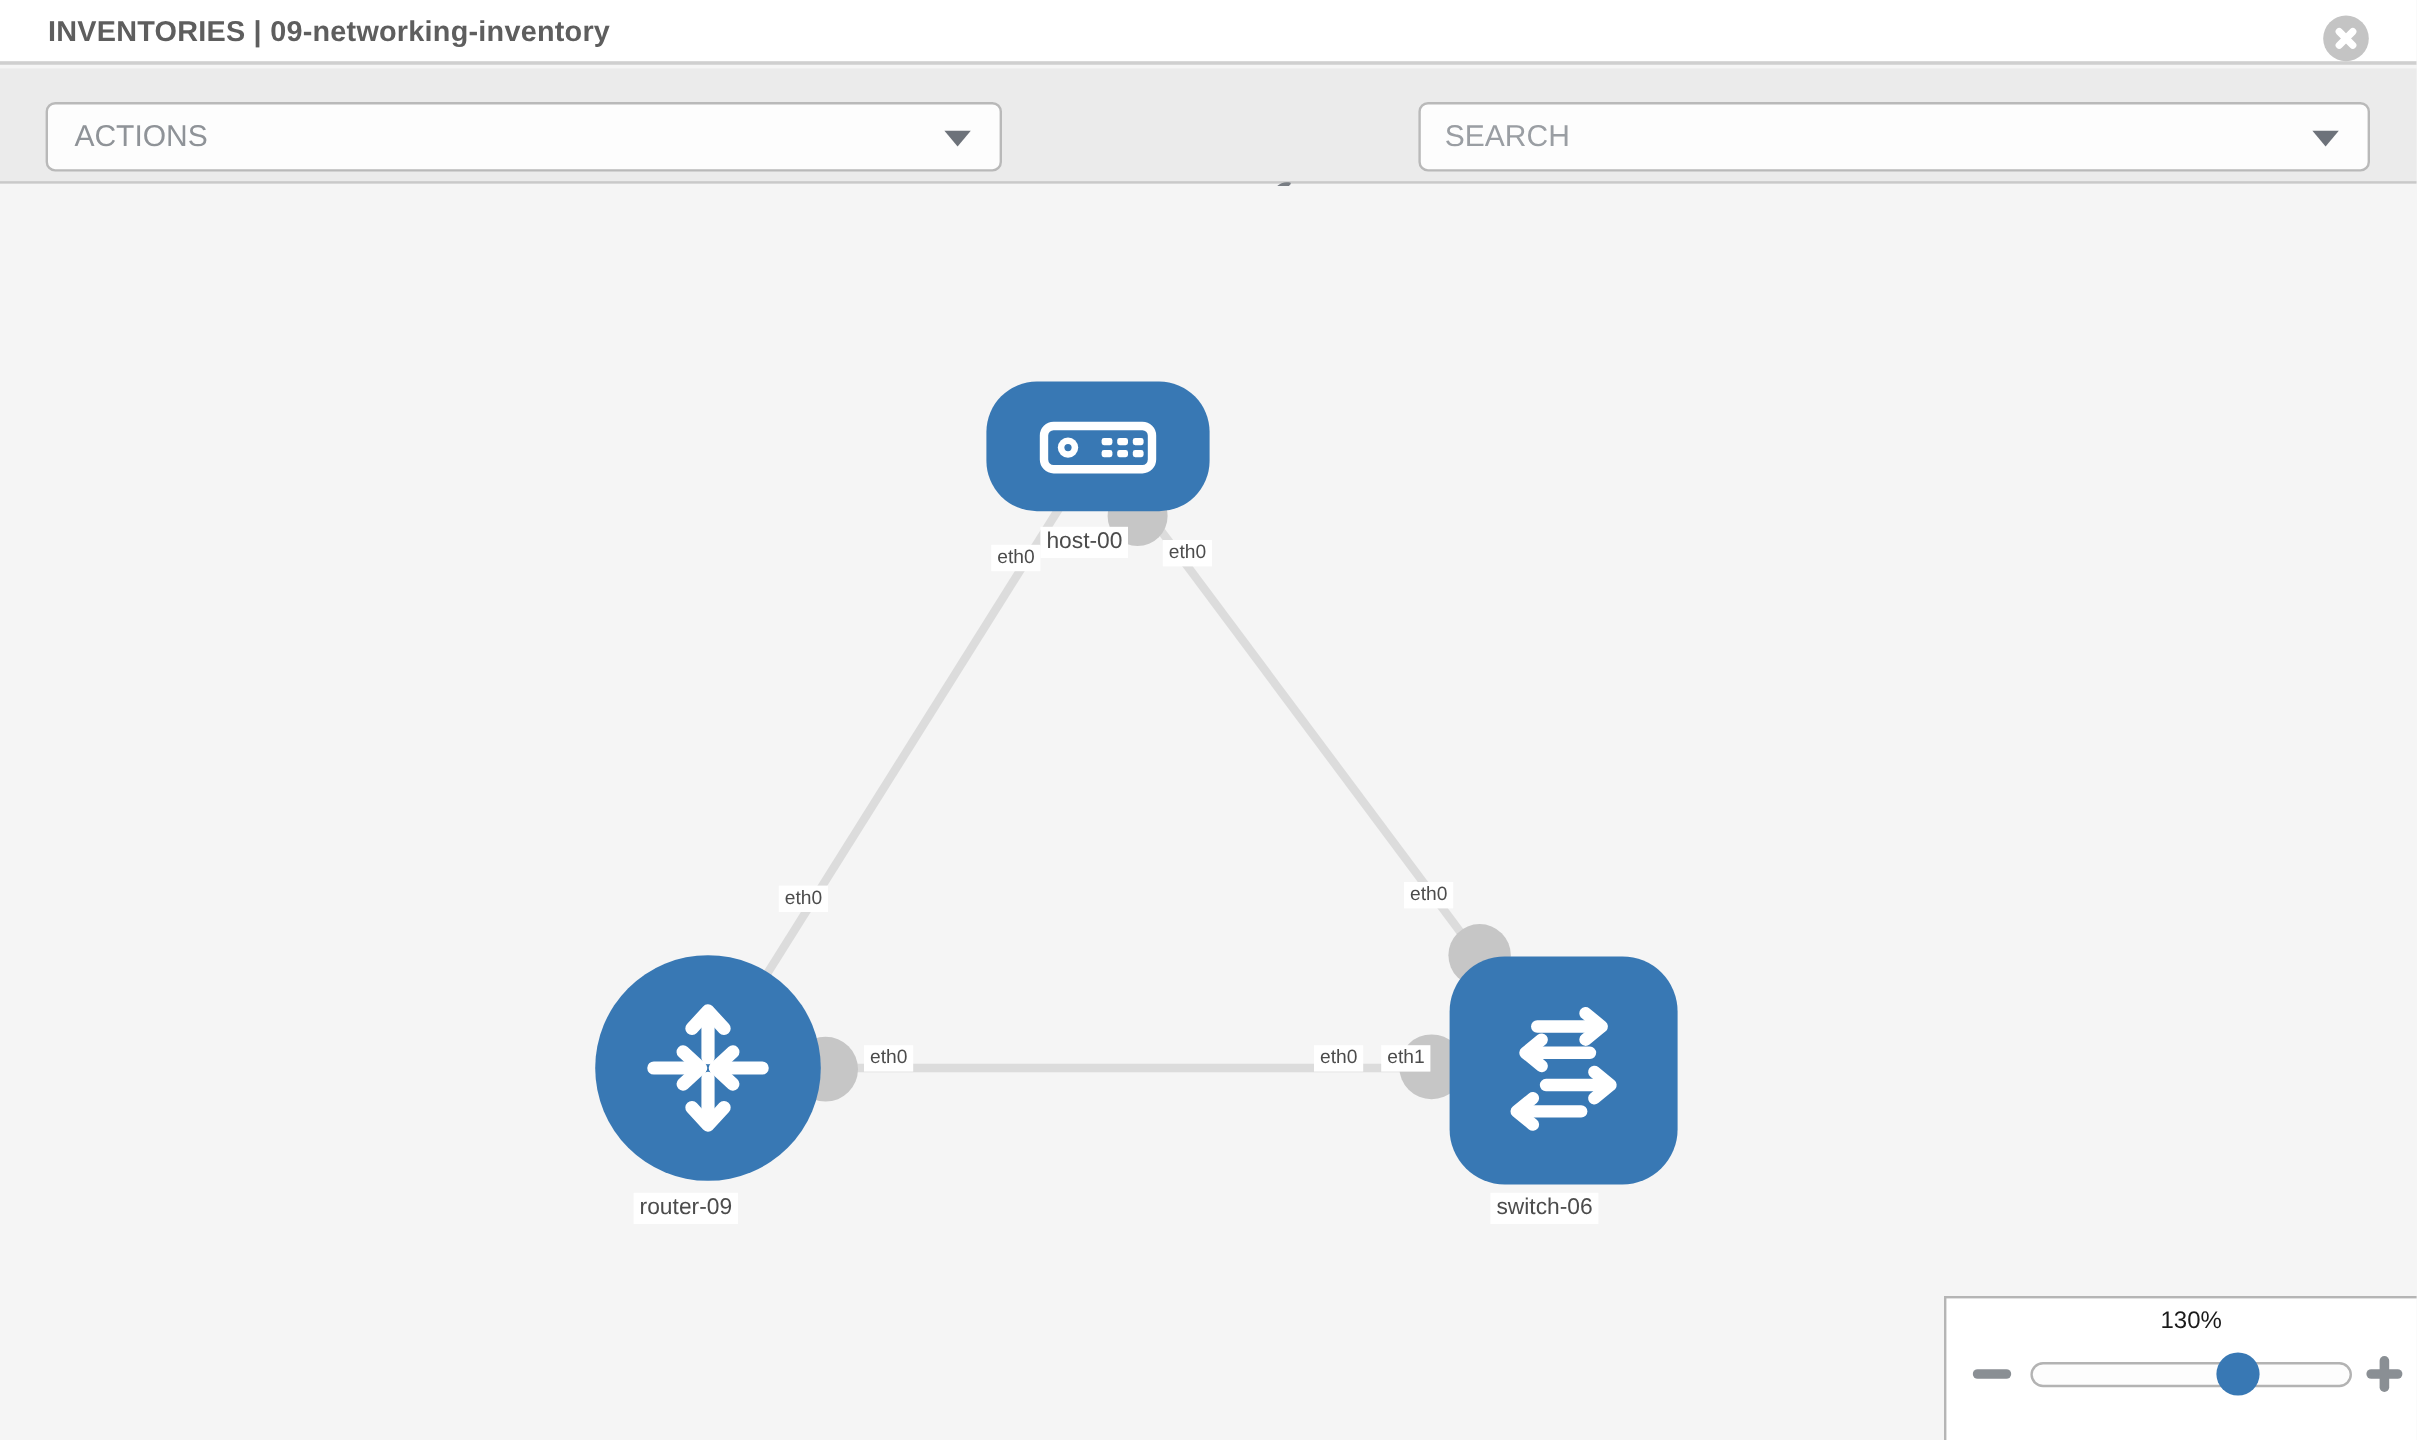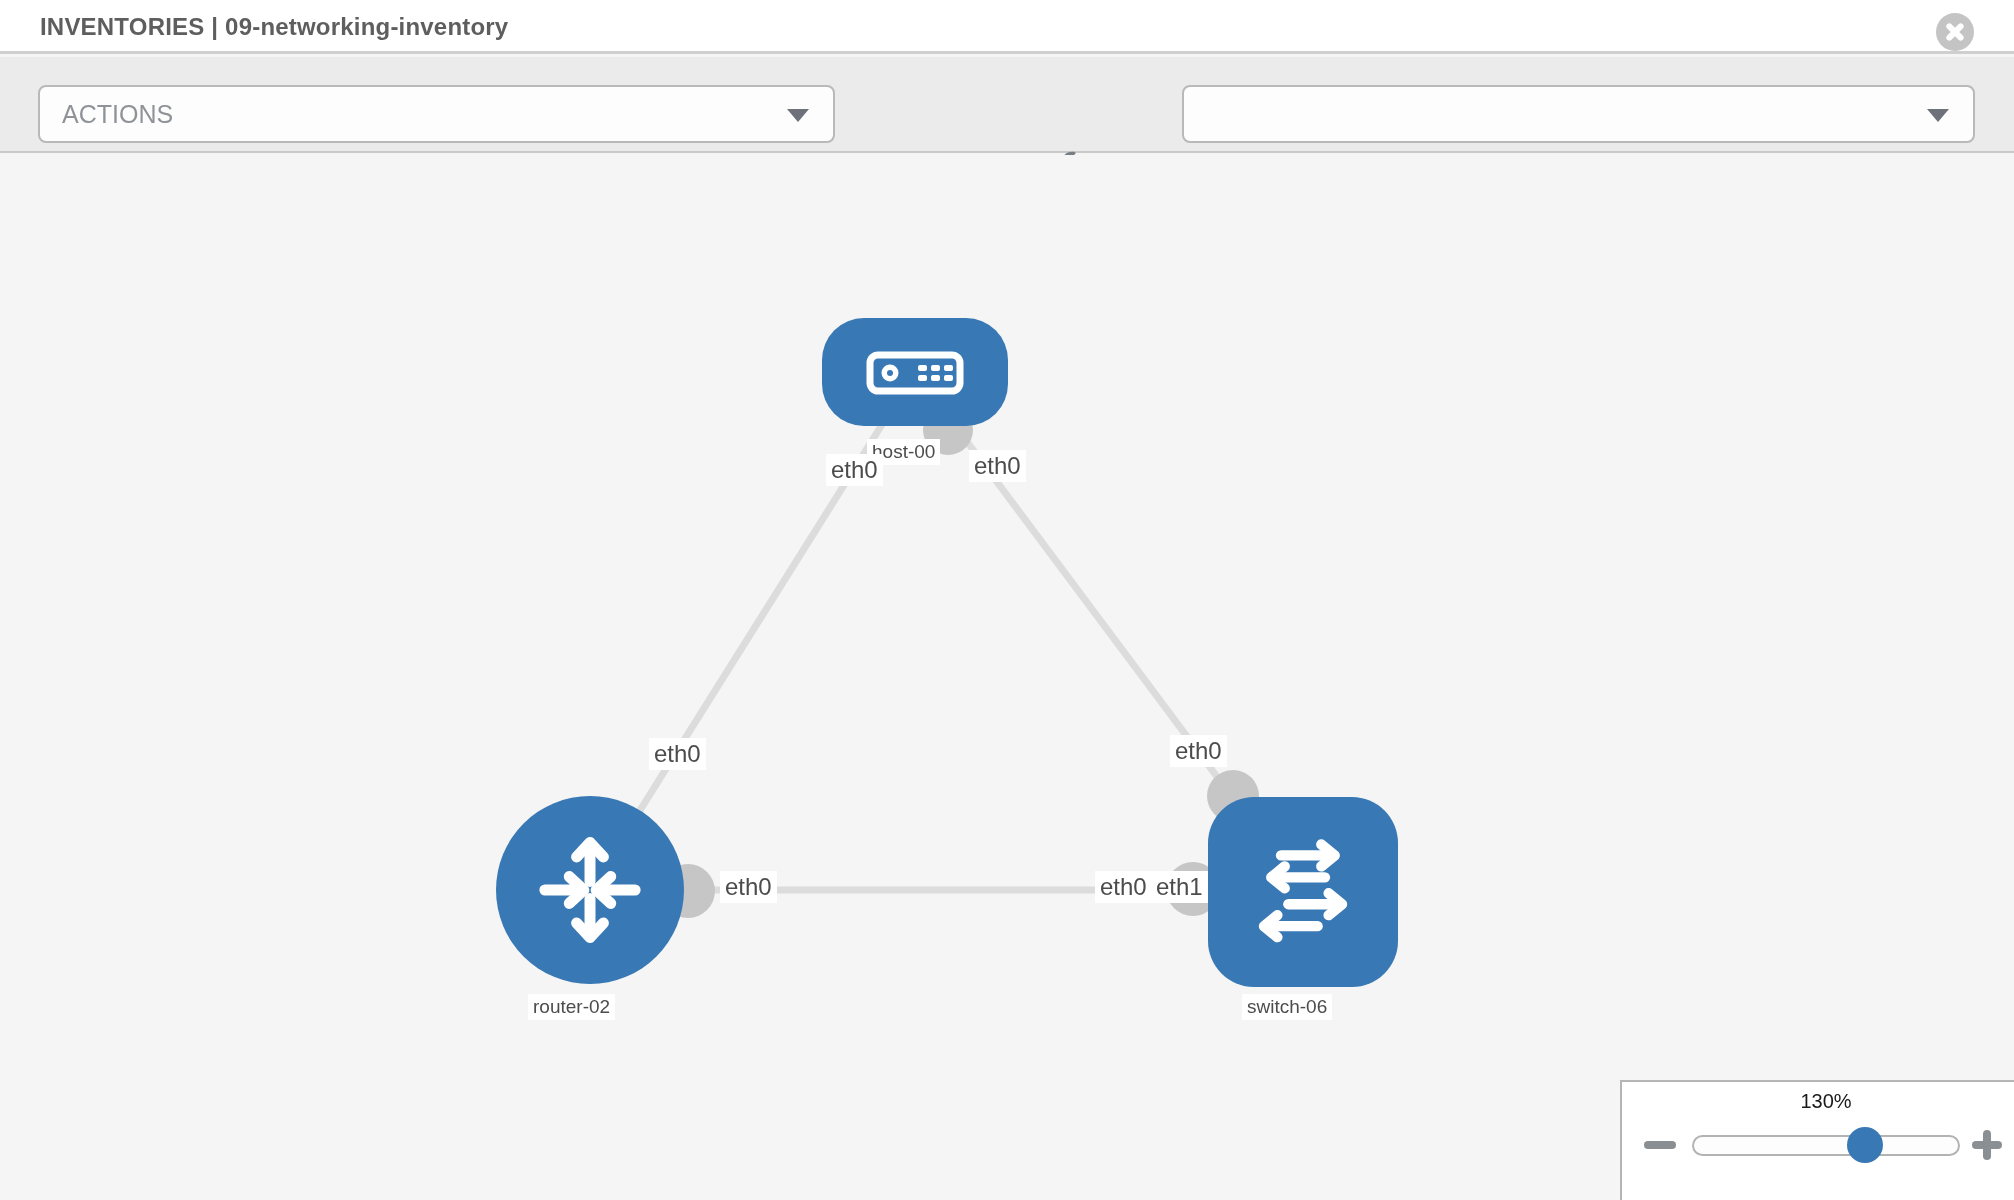--- a/index.html
+++ b/index.html
@@ -33,21 +33,21 @@
   
   .canvas { position:absolute; left:0; top:155px; width:2014px; height:1045px; background:#f5f5f5; }
   .links-svg { position:absolute; left:0; top:0; z-index:1; }
   .iface-dot { position:absolute; border-radius:50%; background:#c6c6c6; z-index:2; }
   .node { position:absolute; z-index:3; background:#3878b4; display:flex; align-items:center; justify-content:center; cursor:pointer; }
   .node-host { left:822px; top:163px; width:186px; height:108px; border-radius:42px; }
   .node-router { left:496px; top:641px; width:188px; height:188px; border-radius:50%; }
   .node-switch { left:1208px; top:642px; width:190px; height:190px; border-radius:46px; }
   .diagram-label { position:absolute; z-index:4; background:#ffffff; color:#4c4c4c; padding:2px 5px; white-space:nowrap; }
   .node-label { font-size:19px; }
-  .iface-label { font-size:24px; }
+  .iface-label { font-size:16px; }
 
   
   .zoom-panel { position:absolute; left:1620px; top:1080px; width:420px; height:140px; background:#ffffff; border:2px solid #b5b5b5; z-index:5; }
   .zoom-level { position:absolute; left:70px; top:8px; width:268px; text-align:center; font-size:20px; color:#1a1a1a; }
   .zoom-minus { position:absolute; left:22px; top:59px; width:32px; height:8px; background:#8a8f94; border-radius:4px; cursor:pointer; }
   .zoom-track { position:absolute; left:70px; top:53px; width:268px; height:21px; background:#fdfdfd; border:2px solid #b3b3b3; border-radius:11px; cursor:pointer; }
   .zoom-handle { position:absolute; left:225px; top:45px; width:36px; height:36px; border-radius:50%; background:#3878b4; cursor:grab; }
   .zoom-plus-h { position:absolute; left:350px; top:59px; width:30px; height:8px; background:#8a8f94; border-radius:4px; }
   .zoom-plus-v { position:absolute; left:361px; top:48px; width:8px; height:30px; background:#8a8f94; border-radius:4px; }
   .zoom-plus-hit { position:absolute; left:345px; top:43px; width:40px; height:40px; cursor:pointer; }
@@ -77,20 +77,21 @@
     <svg class="tool-icon key-icon" viewBox="0 0 24 24">
       <g fill="none" stroke="#787d83" stroke-width="2.8" stroke-linecap="round">
         <circle cx="7" cy="7" r="4.1"></circle>
         <path d="M10.2 10.2 L20.3 20.3"></path>
         <path d="M15.3 15.3 L18 12.6"></path>
         <path d="M18.6 18.6 L21.3 15.9"></path>
       </g>
     </svg>
 
     <div class="combo search-combo">
+      <input class="search-input" type="text" placeholder="SEARCH" style="">
       <span class="caret"></span>
     </div>
   </div>
 
   <div class="canvas">
 
     <svg class="links-svg" width="2014" height="1045">
       <line x1="915" y1="217" x2="590" y2="735" stroke="#dcdcdc" stroke-width="7"></line>
       <line x1="915" y1="217" x2="1303" y2="737" stroke="#dcdcdc" stroke-width="7"></line>
       <line x1="590" y1="735" x2="1303" y2="735" stroke="#dcdcdc" stroke-width="7"></line>
@@ -139,21 +140,21 @@
             <path d="M35 29 L24 38 L35 47"></path>
           <path d="M38 60 H80"></path>
             <path d="M71 51 L82 60 L71 69"></path>
           <path d="M62 78 H20"></path>
             <path d="M29 69 L18 78 L29 87"></path>
         </g>
       </svg>
     </div>
 
     <div class="diagram-label node-label" style="left:867px; top:284px;">host-00</div>
-    <div class="diagram-label node-label" style="left:528px; top:839px;">router-02</div>
+    <div class="diagram-label node-label" style="left:528px; top:839px;">router-09</div>
     <div class="diagram-label node-label" style="left:1242px; top:839px;">switch-06</div>
 
     <div class="diagram-label iface-label" style="left:826px; top:299px;">eth0</div>
     <div class="diagram-label iface-label" style="left:969px; top:295px;">eth0</div>
     <div class="diagram-label iface-label" style="left:649px; top:583px;">eth0</div>
     <div class="diagram-label iface-label" style="left:1170px; top:580px;">eth0</div>
     <div class="diagram-label iface-label" style="left:720px; top:716px;">eth0</div>
     <div class="diagram-label iface-label" style="left:1095px; top:716px;">eth0</div>
     <div class="diagram-label iface-label" style="left:1119px; top:716px;margin-left:32px;">eth1</div>
   </div>

